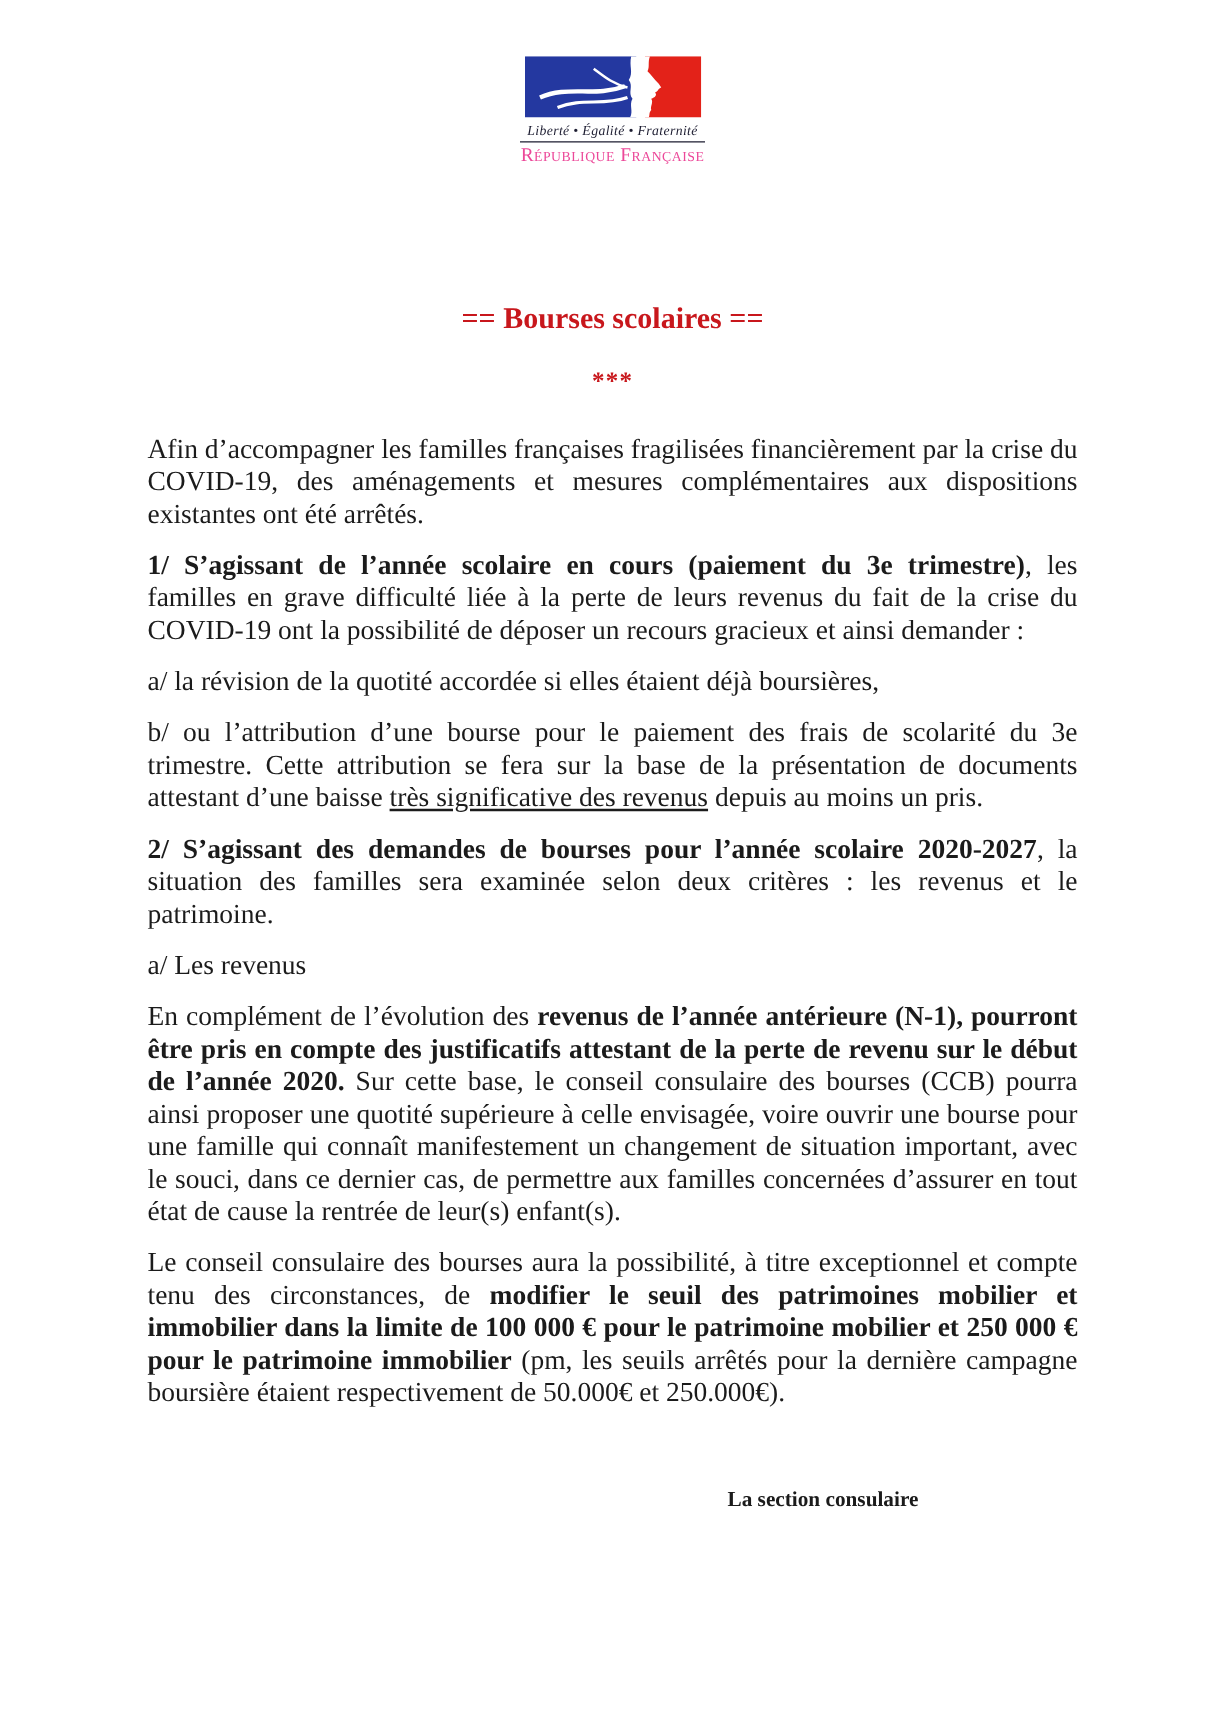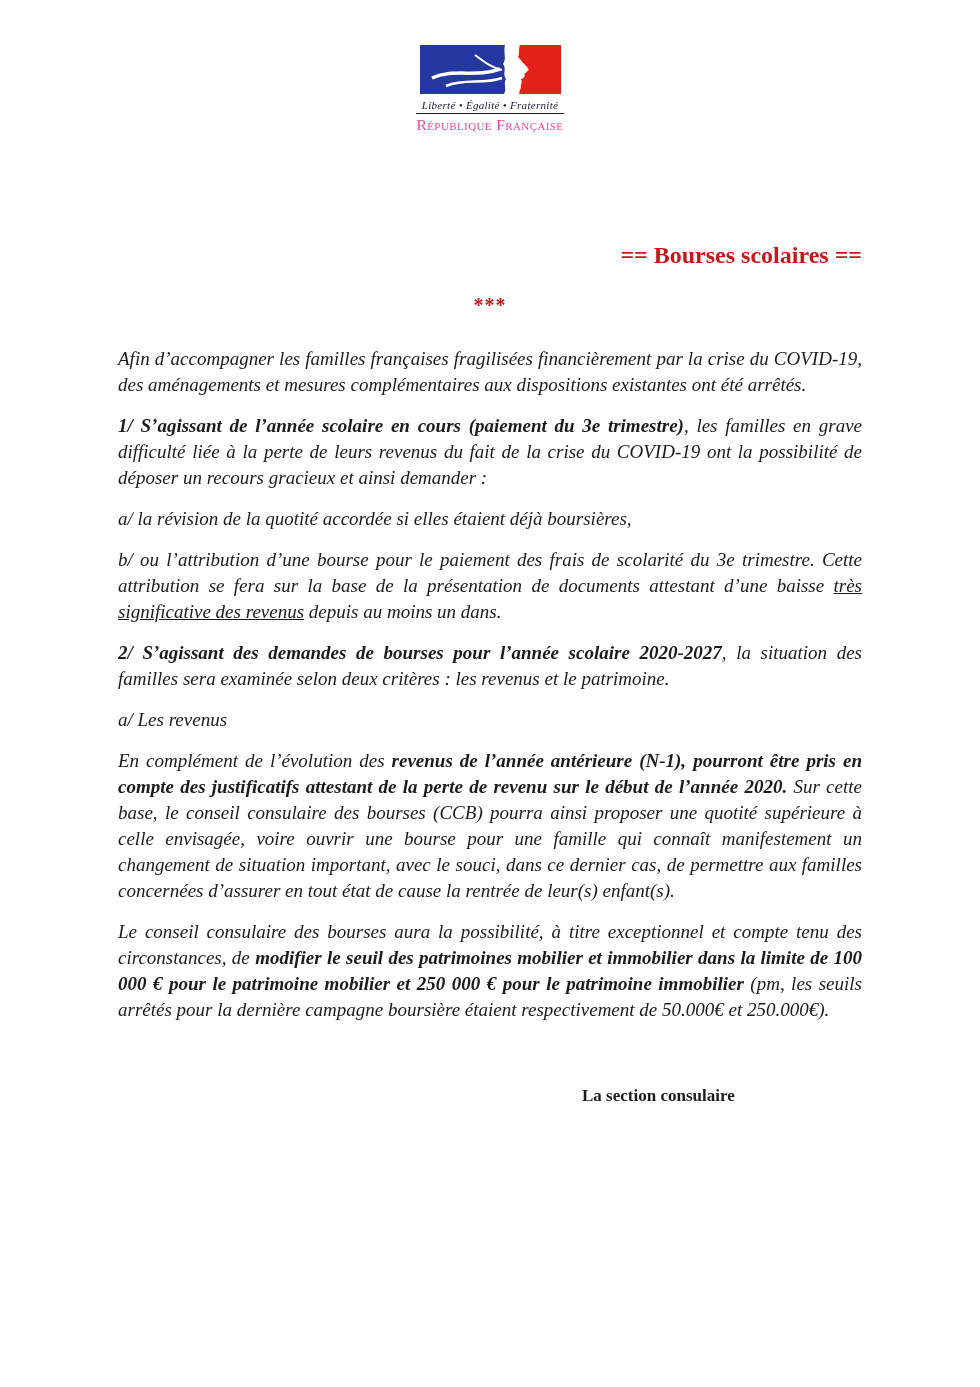--- a/index.html
+++ b/index.html
@@ -42,39 +42,38 @@
 
   
   .title, .subtitle {
     text-align: center;
     color: #c8171c;
     font-weight: bold;
     font-size: 24px;
     line-height: 30px;
     margin: 0;
   }
-  .title    { margin-top: 106px; text-align: right; }
+  .title    { margin-top: 106px; }
   .subtitle { margin-top: 20px; }
   .stars {
     text-align: center;
     color: #c8171c;
     font-weight: bold;
     font-size: 20px;
     line-height: 26px;
     margin: 22px 0 28px 0;
     letter-spacing: 1px;
   }
 
   
   .body p {
     margin: 0 0 15px 0;
-    font-size: 19px;
+    font-size: 22px;
     line-height: 26px;
     text-align: justify;
-    font-style: italic;
   }
   .b { font-weight: bold; }
   .u { text-decoration: underline; }
 
   
   .signature {
     margin: 60px 0 0 464px;
     font-size: 17px;
     line-height: 26px;
     font-weight: bold;
@@ -102,21 +101,21 @@
     <div class="republic">République Française</div>
   </header>
 
   <h1 class="title">== Bourses scolaires ==</h1>
   <div class="stars">***</div>
 
   <main class="body">
     <p><span>Afin d’accompagner les familles françaises fragilisées financièrement par la crise du COVID-19, des aménagements et mesures complémentaires aux dispositions existantes ont été arrêtés.</span></p>
     <p><span class="b">1/ S’agissant de l’année scolaire en cours (paiement du 3e trimestre)</span><span>, les familles en grave difficulté liée à la perte de leurs revenus du fait de la crise du COVID-19 ont la possibilité de déposer un recours gracieux et ainsi demander :</span></p>
     <p><span>a/ la révision de la quotité accordée si elles étaient déjà boursières,</span></p>
-    <p><span>b/ ou l’attribution d’une bourse pour le paiement des frais de scolarité du 3e trimestre. Cette attribution se fera sur la base de la présentation de documents attestant d’une baisse </span><span class="u">très significative des revenus</span><span> depuis au moins un dans.</span></p>
+    <p><span>b/ ou l’attribution d’une bourse pour le paiement des frais de scolarité du 3e trimestre. Cette attribution se fera sur la base de la présentation de documents attestant d’une baisse </span><span class="u">très significative des revenus</span><span> depuis au moins un pris.</span></p>
     <p><span class="b">2/ S’agissant des demandes de bourses pour l’année scolaire 2020-2027</span><span>, la situation des familles sera examinée selon deux critères : les revenus et le patrimoine.</span></p>
     <p><span>a/ Les revenus</span></p>
     <p><span>En complément de l’évolution des </span><span class="b">revenus de l’année antérieure (N-1), pourront être pris en compte des justificatifs attestant de la perte de revenu sur le début de l’année 2020.</span><span> Sur cette base, le conseil consulaire des bourses (CCB) pourra ainsi proposer une quotité supérieure à celle envisagée, voire ouvrir une bourse pour une famille qui connaît manifestement un changement de situation important, avec le souci, dans ce dernier cas, de permettre aux familles concernées d’assurer en tout état de cause la rentrée de leur(s) enfant(s).</span></p>
     <p><span>Le conseil consulaire des bourses aura la possibilité, à titre exceptionnel et compte tenu des circonstances, de </span><span class="b">modifier le seuil des patrimoines mobilier et immobilier dans la limite de 100 000 € pour le patrimoine mobilier et 250 000 € pour le patrimoine immobilier</span><span> (pm, les seuils arrêtés pour la dernière campagne boursière étaient respectivement de 50.000€ et 250.000€).</span></p>
   </main>
 
   <p class="signature">La section consulaire</p>
 
 </div>
 

